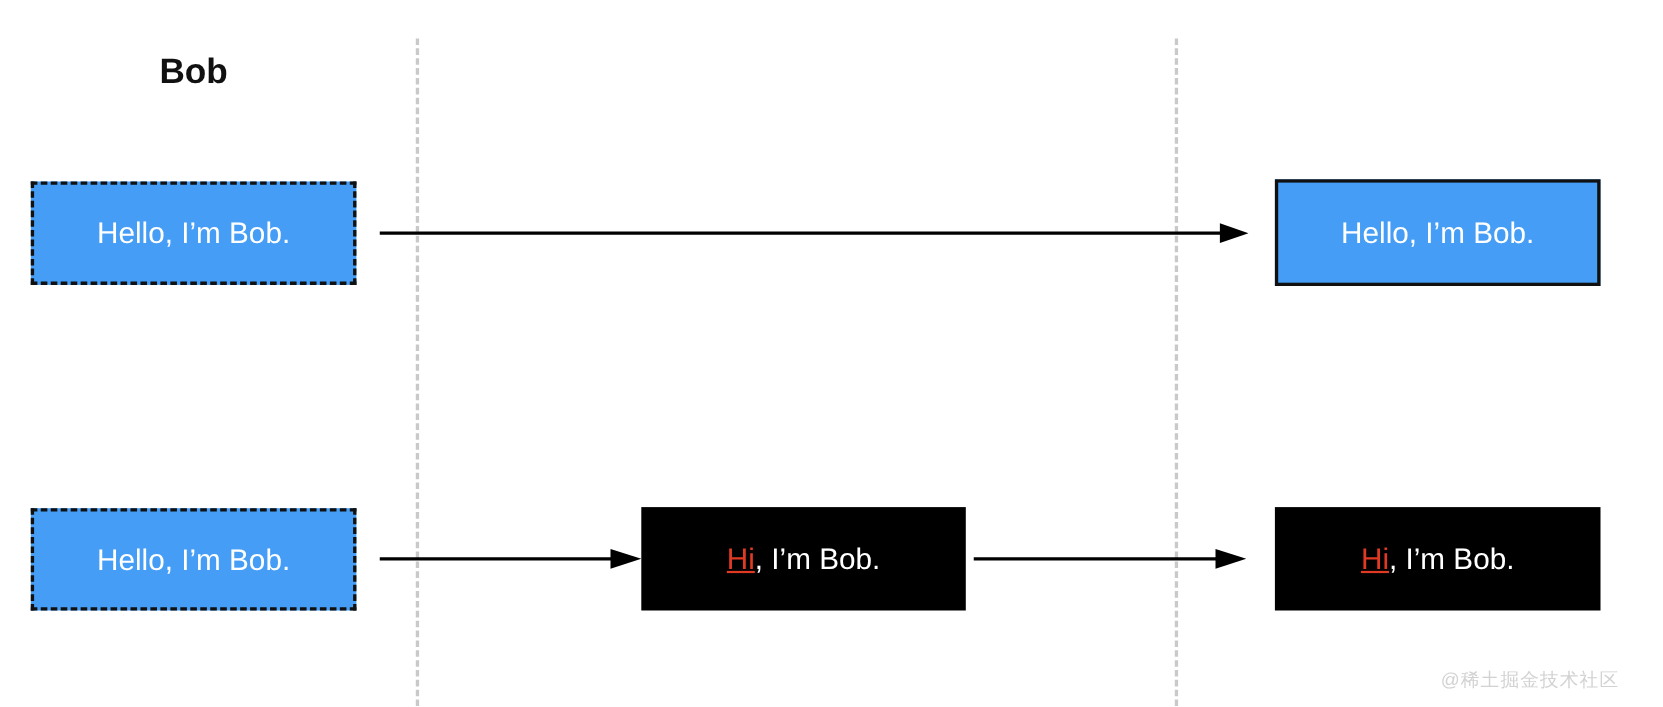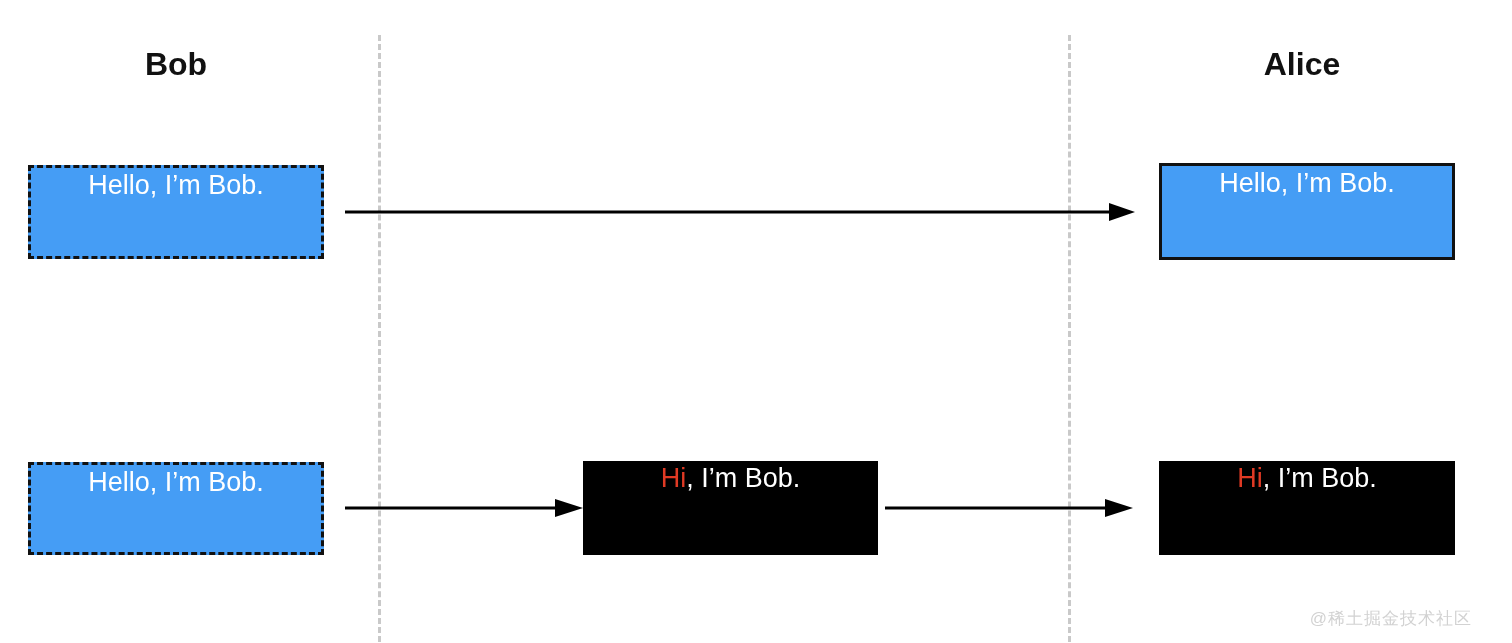--- a/index.html
+++ b/index.html
@@ -41,41 +41,42 @@
     line-height: 42px;
   }
   .col-title.bob    { left: 46px;   width: 260px; color: #111111; }
   .col-title.hacker { left: 594px;  width: 260px; color: #d9402a; }
   .col-title.alice  { left: 1172px; width: 260px; color: #111111; }
 
   
   .msg-box {
     position: absolute;
     display: flex;
+    align-items: center;
     justify-content: center;
     box-sizing: border-box;
     font-size: 27px;
     line-height: 34px;
     white-space: nowrap;
   }
   .msg-box.blue {
     background: #459df5;
     color: #ffffff;
   }
   .msg-box.blue.dashed {
     border: 3px dashed #111111;
   }
   .msg-box.blue.solid {
     border: 3px solid #111111;
   }
   .msg-box.black {
     background: #000000;
     color: #ffffff;
   }
-  .msg-box .hl { color: #e03a24; }
+  .msg-box .hl { color: #e03a24; text-decoration: underline; }
 
   
   #box-bob-r1   { left: 28px;   top: 165px; width: 296px; height: 94px; }
   #box-alice-r1 { left: 1159px; top: 163px; width: 296px; height: 97px; }
   
   #box-bob-r2    { left: 28px;   top: 462px; width: 296px; height: 93px; }
   #box-hacker-r2 { left: 583px;  top: 461px; width: 295px; height: 94px; }
   #box-alice-r2  { left: 1159px; top: 461px; width: 296px; height: 94px; }
 
   
@@ -101,21 +102,20 @@
 </style>
 </head>
 <body>
 
 <div class="canvas">
 
   <div class="lane-divider left"></div>
   <div class="lane-divider right"></div>
 
   <div class="col-title bob">Bob</div>
-  <div class="col-title alice">Alice</div>
 
   <div class="msg-box blue dashed" id="box-bob-r1">
     <span>Hello, I’m Bob.</span>
   </div>
 
   <svg class="arrow" id="arrow-bob-alice" viewBox="0 0 790 22" preserveAspectRatio="none">
     <line x1="0" y1="11" x2="768" y2="11" stroke="#000000" stroke-width="3"></line>
     <polygon points="764,2 790,11 764,20" fill="#000000"></polygon>
   </svg>
 

